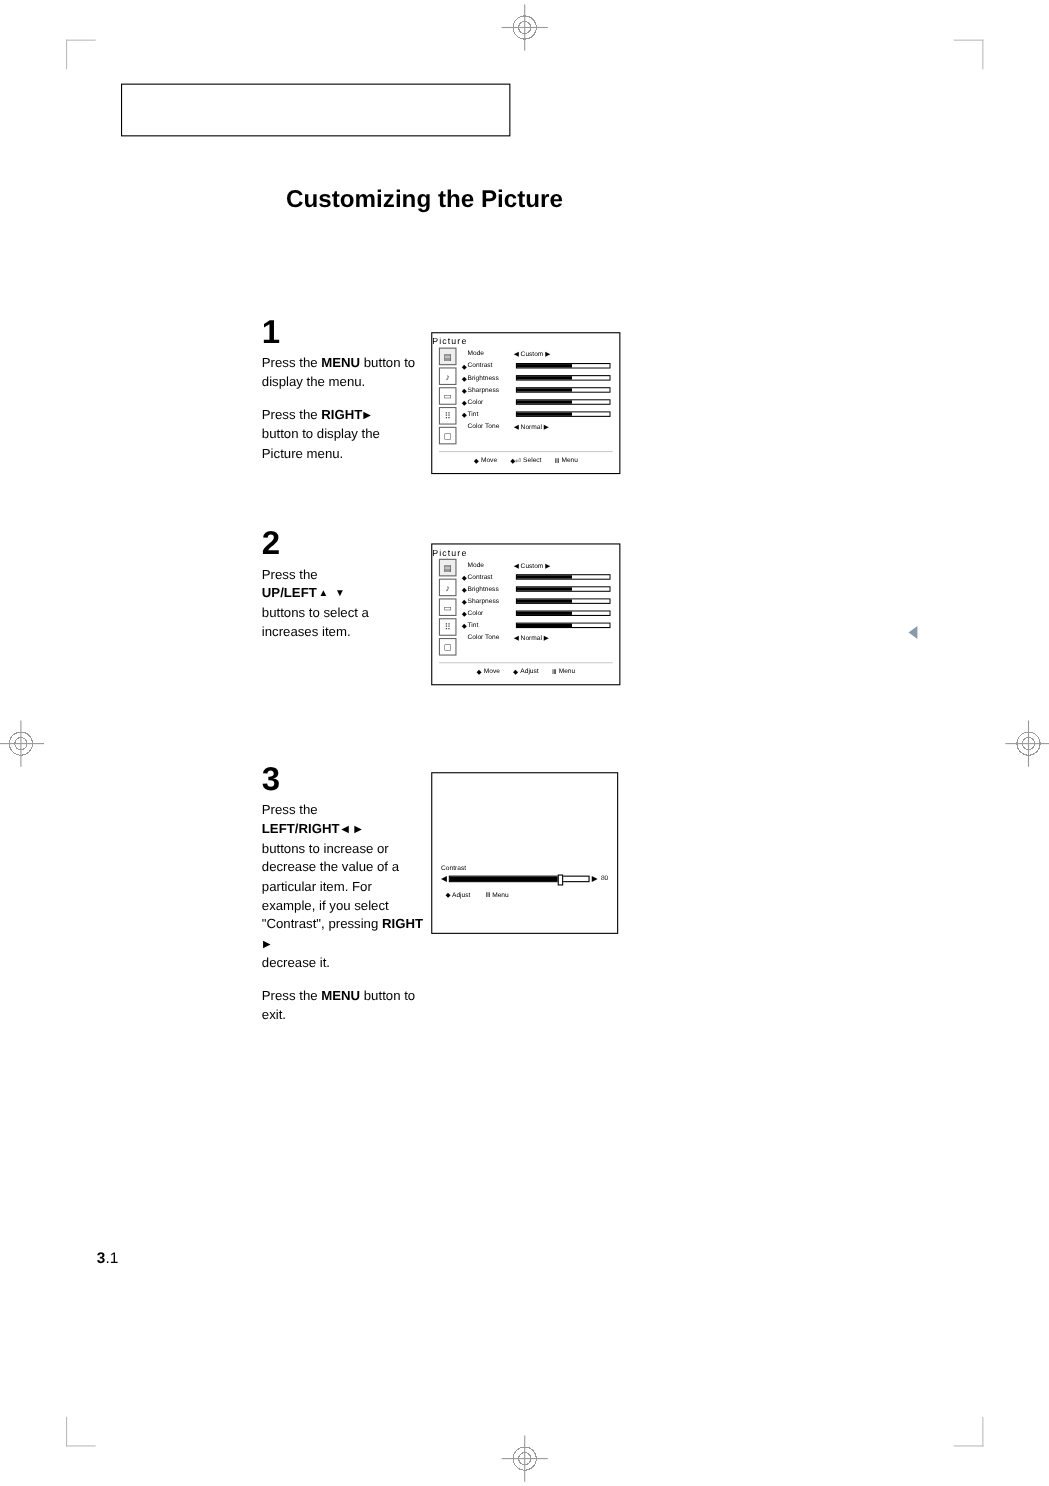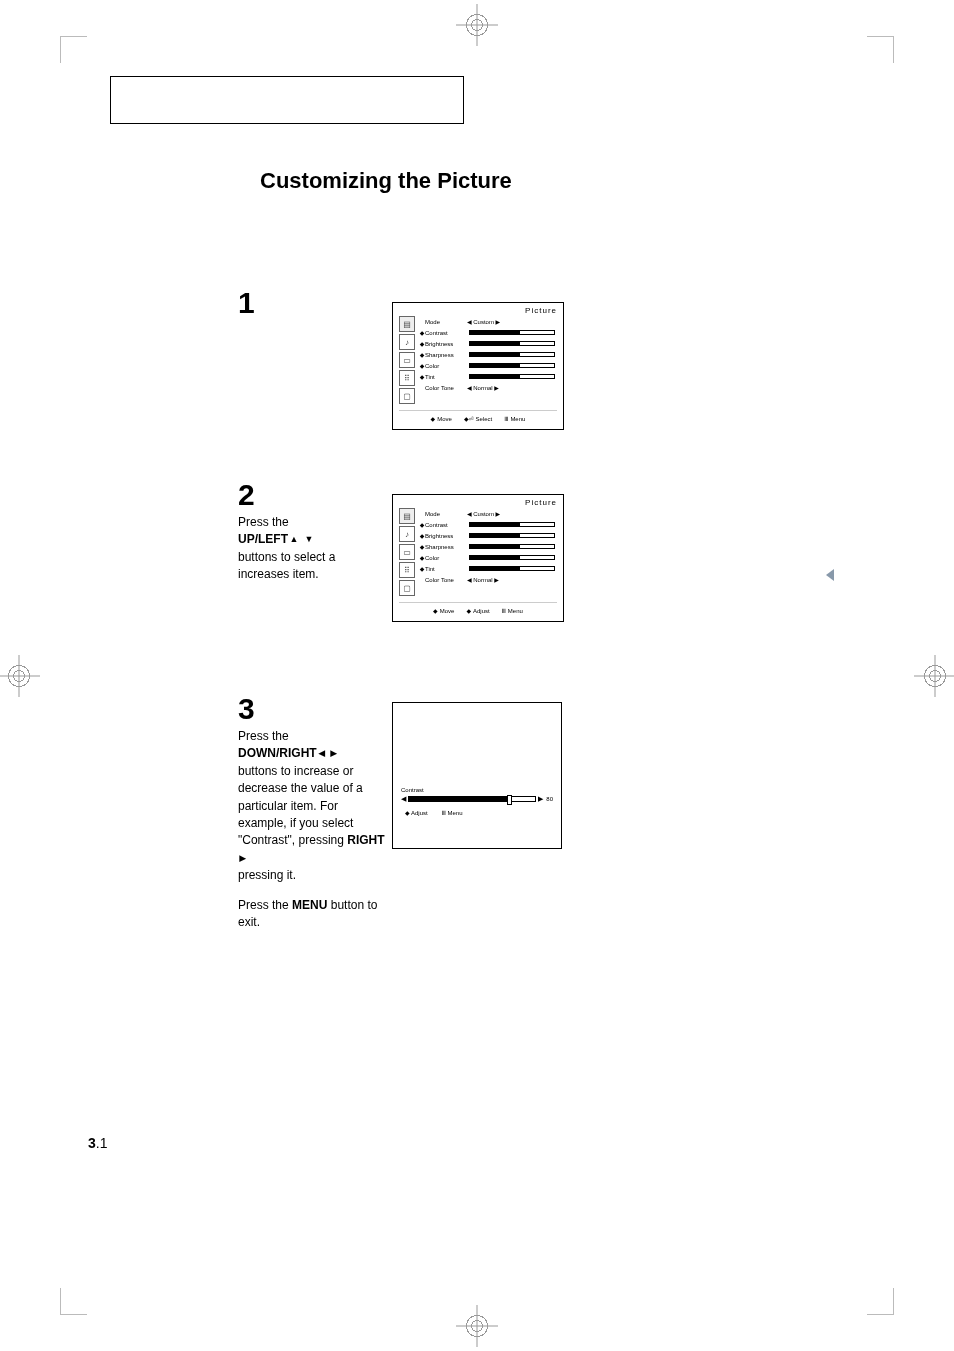--- a/index.html
+++ b/index.html
@@ -21,21 +21,21 @@
 .reg-r{top:50%;right:4px;transform:translateY(-50%)}
 .header-box{position:absolute;left:110px;top:76px;width:352px;height:46px;border:1px solid #000}
 .title{position:absolute;left:260px;top:168px;font-size:22px;font-weight:bold}
 .step{position:absolute;left:238px;width:530px}
 .num{font-size:30px;font-weight:bold;line-height:1;margin-bottom:4px}
 .txt{font-size:12px;line-height:1.45;width:140px}
 .txt .gap{height:12px}
 .b{font-weight:bold}
 .tri{font-family:Arial;display:inline-block;transform:scale(.75);font-weight:normal}
 .osd{position:absolute;border:1px solid #000;background:#fff;width:170px;font-size:0}
-.osd-head{font-size:8px;letter-spacing:1px;text-align:right;padding:3px 6px 1px 0}
+.osd-head{font-size:8px;letter-spacing:1px;text-align:left;padding:3px 6px 1px 0}
 .osd-body{display:flex;padding:0 6px 4px 6px}
 .osd-icons{display:flex;flex-direction:column;gap:2px;margin-right:4px}
 .osd-icons .ic{width:14px;height:14px;border:1px solid #666;display:flex;align-items:center;justify-content:center;font-size:8px;color:#444;background:#fff}
 .osd-icons .ic.sel{background:#eee}
 .osd-cols{flex:1}
 .osd-row{display:flex;align-items:center;height:11px;font-size:6px}
 .osd-row.sel{color:#000}
 .osd-row .dia{width:6px;text-align:center;font-size:6px}
 .osd-row .lab{flex:0 0 42px;white-space:nowrap}
 .osd-row .bar{flex:1;height:3px;background:linear-gradient(to right,#000 60%,#000 60%);border:1px solid #000;position:relative;margin:0 2px}
@@ -67,20 +67,26 @@
  <div class="reg-top"></div>
  <div class="reg-bot"></div>
  <div class="reg-l"></div>
  <div class="reg-r"></div>
  <div class="header-box"></div>
 
  <div class="title">Customizing the Picture</div>
 
  <div class="step" style="top:288px">
   <div class="num">1</div>
+  <div class="txt">
+   <span>Press the </span><span class="b">MENU</span><span> button to display the menu.</span>
+   <div class="gap"></div>
+   <span>Press the </span><span class="b">RIGHT</span><span class="tri">▶</span><br>
+   <span>button to display the Picture menu.</span>
+  </div>
   <div class="osd" style="left:154px;top:14px">
    <div class="osd-head">Picture</div>
    <div class="osd-body">
     <div class="osd-icons">
      <div class="ic sel">▤</div>
      <div class="ic">♪</div>
      <div class="ic">▭</div>
      <div class="ic">⠿</div>
      <div class="ic">▢</div>
     </div>
@@ -190,24 +196,24 @@
     <span>◆ <span>Adjust</span></span>
     <span>Ⅲ <span>Menu</span></span>
    </div>
   </div>
  </div>
 
  <div class="step" style="top:694px">
   <div class="num">3</div>
   <div class="txt" style="width:148px">
    <span>Press the</span><br>
-   <span class="b">DOWN/RIGHT</span><span class="tri">◀</span> <span class="tri">▶</span><br>
+   <span class="b">LEFT/RIGHT</span><span class="tri">◀</span> <span class="tri">▶</span><br>
    <span>buttons to increase or decrease the value of a particular item. For example, if you select "Contrast", pressing </span>
    <span class="b">RIGHT</span><span class="tri">▶</span><br>
-   <span>pressing it.</span>
+   <span>decrease it.</span>
    <div class="gap"></div>
    <span>Press the </span><span class="b">MENU</span><span> button to exit.</span>
   </div>
   <div class="osd3" style="left:154px;top:8px">
    <div class="lbl">Contrast</div>
    <div class="sl-row">
     <span class="arr">◀</span>
     <div class="track">
             <div class="knob"></div>
           </div>

